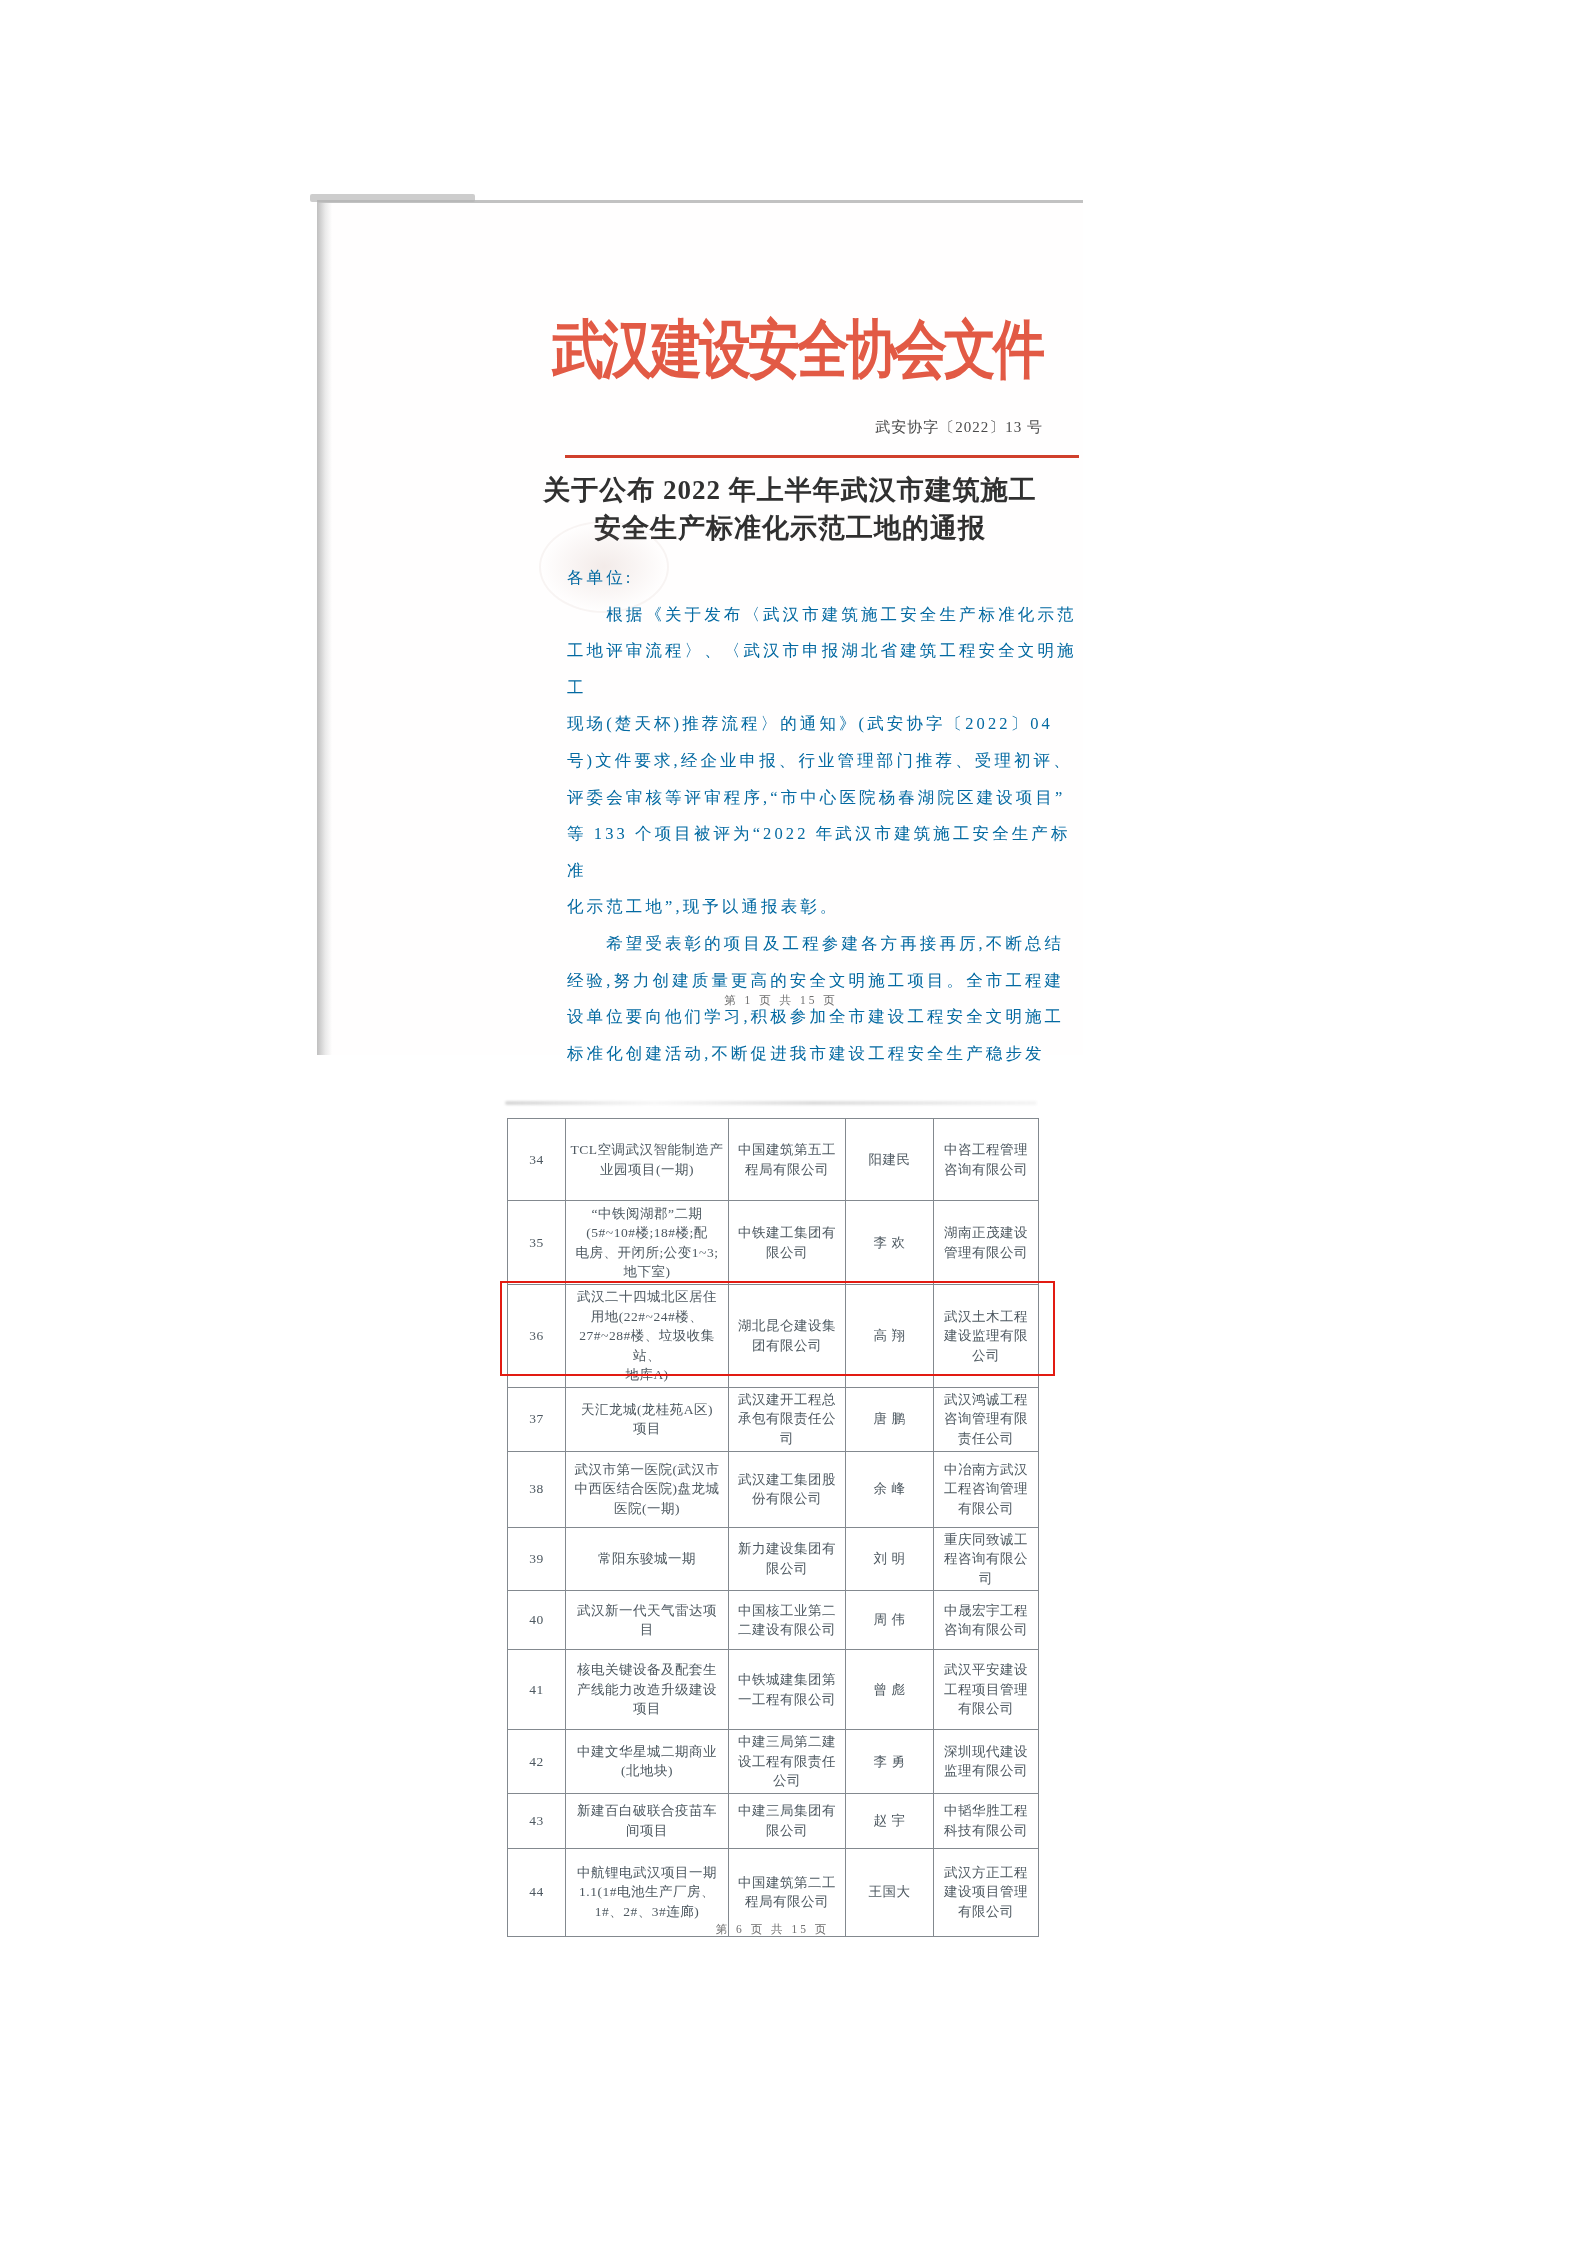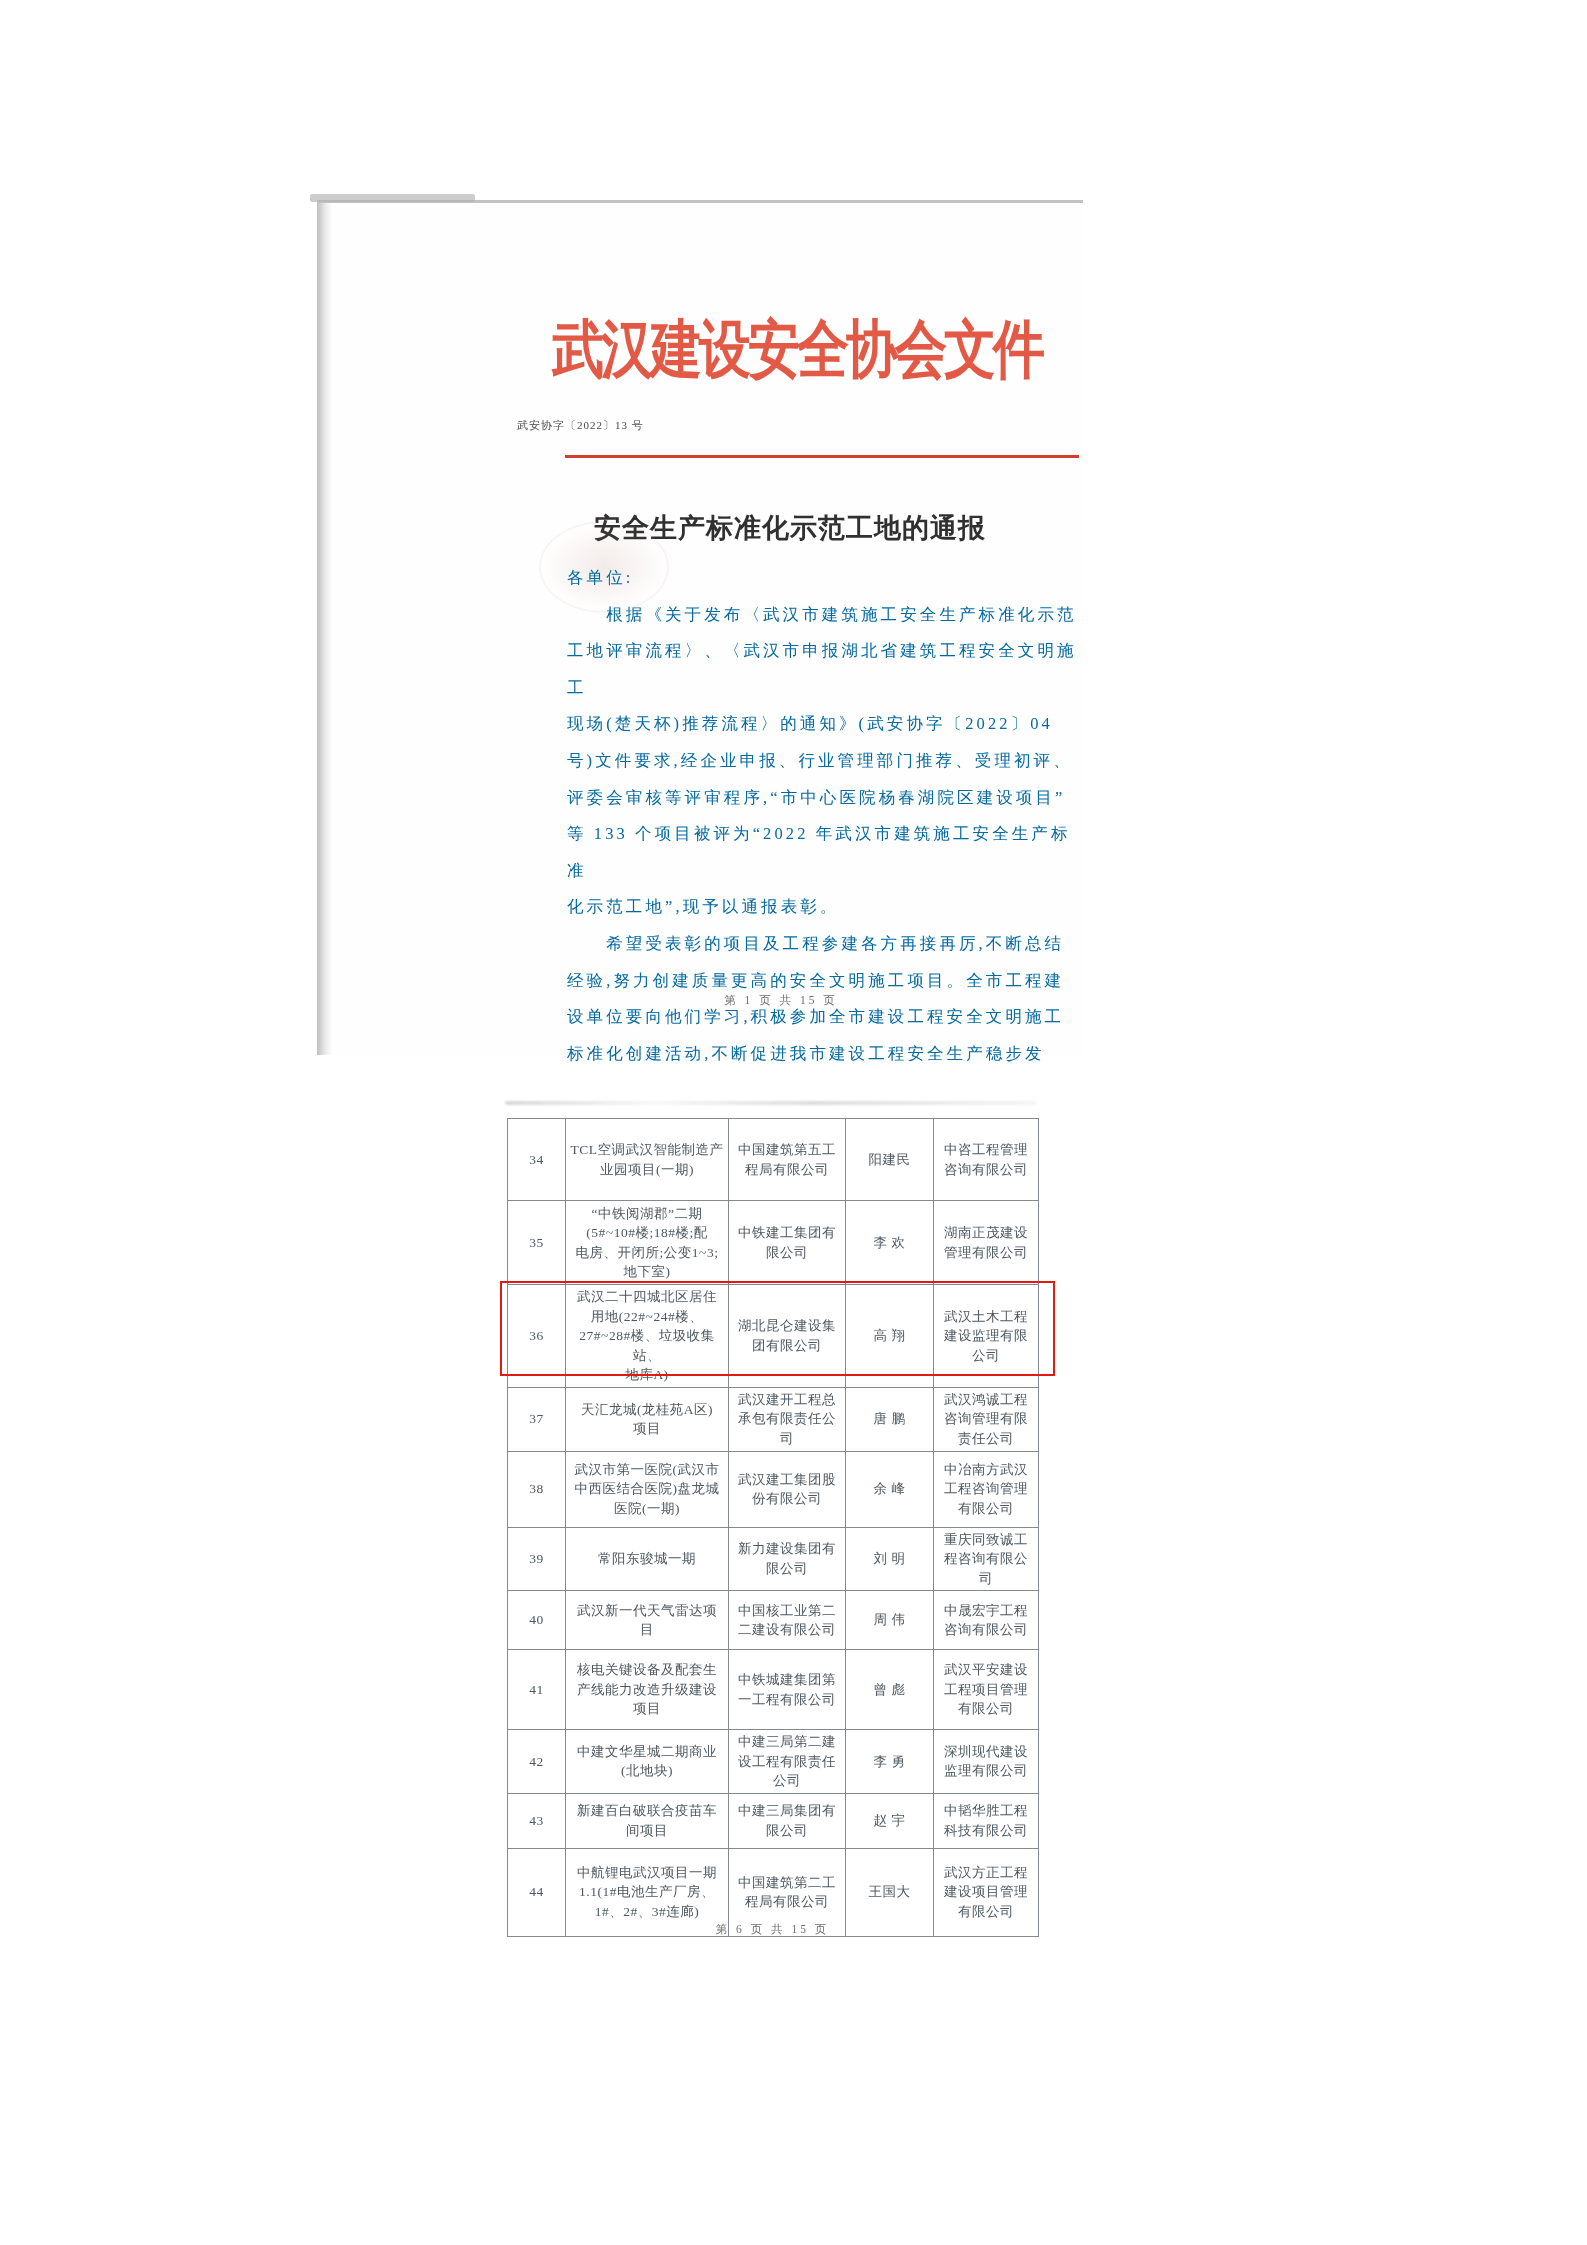--- a/index.html
+++ b/index.html
@@ -9,22 +9,22 @@
   
   .page1{position:absolute;left:317px;top:200px;width:766px;height:852px;background:#fffefe;
          border-top:3px solid #c2c2c2;}
   .edge-left{position:absolute;left:0;top:0;bottom:0;width:15px;
              background:linear-gradient(to right,#b4b4b4,#e6e6e6 55%,rgba(255,255,255,0));opacity:.85;}
   .edge-notch{position:absolute;left:-7px;top:-9px;width:165px;height:8px;background:#b2b2b2;
               opacity:.65;border-radius:2px;}
   .org-title{position:absolute;left:218px;right:24px;top:112px;margin:0;text-align:center;
              font-size:52px;font-weight:bold;letter-spacing:-3px;color:#e25a45;
              transform:scaleY(1.22);transform-origin:center;white-space:nowrap;}
-  .doc-number{position:absolute;left:200px;right:40px;top:215px;text-align:left;
-              font-size:11px;letter-spacing:1px;color:#4a4a4a;}
+  .doc-number{position:absolute;left:200px;right:40px;top:215px;text-align:right;
+              font-size:15px;letter-spacing:1px;color:#4a4a4a;}
   .red-rule{position:absolute;left:248px;right:4px;top:252px;height:3px;background:#d0402c;}
   .doc-heading{position:absolute;left:190px;right:10px;top:268px;margin:0;text-align:center;
                font-size:27px;font-weight:bold;line-height:38px;color:#303030;letter-spacing:1px;}
   .stamp{position:absolute;left:222px;top:318px;width:130px;height:92px;border-radius:50%;
          background:radial-gradient(ellipse at center,rgba(193,158,147,0.20),rgba(193,158,147,0.0) 68%);
          box-shadow:inset 0 0 0 2px rgba(190,160,150,0.10);}
   .body-text{position:absolute;left:250px;top:357px;width:514px;
              font-size:16.5px;line-height:36.6px;letter-spacing:3.1px;color:#0369a1;
              white-space:pre-line;}
   .page-footer{position:absolute;left:208px;right:46px;text-align:center;
@@ -55,21 +55,21 @@
     <div class="edge-notch"></div>
     <div class="edge-left"></div>
 
     <h1 class="org-title">武汉建设安全协会文件</h1>
 
     <div class="doc-number">武安协字〔2022〕13 号</div>
 
     <div class="red-rule"></div>
 
     <h2 class="doc-heading">
-      <br>
+      <span>关于公布 2022 年上半年武汉市建筑施工</span><br>
       <span>安全生产标准化示范工地的通报</span>
     </h2>
 
     <div class="stamp"></div>
 
     <div class="body-text">各单位:
 　　根据《关于发布〈武汉市建筑施工安全生产标准化示范
 工地评审流程〉、〈武汉市申报湖北省建筑工程安全文明施工
 现场(楚天杯)推荐流程〉的通知》(武安协字〔2022〕04
 号)文件要求,经企业申报、行业管理部门推荐、受理初评、

